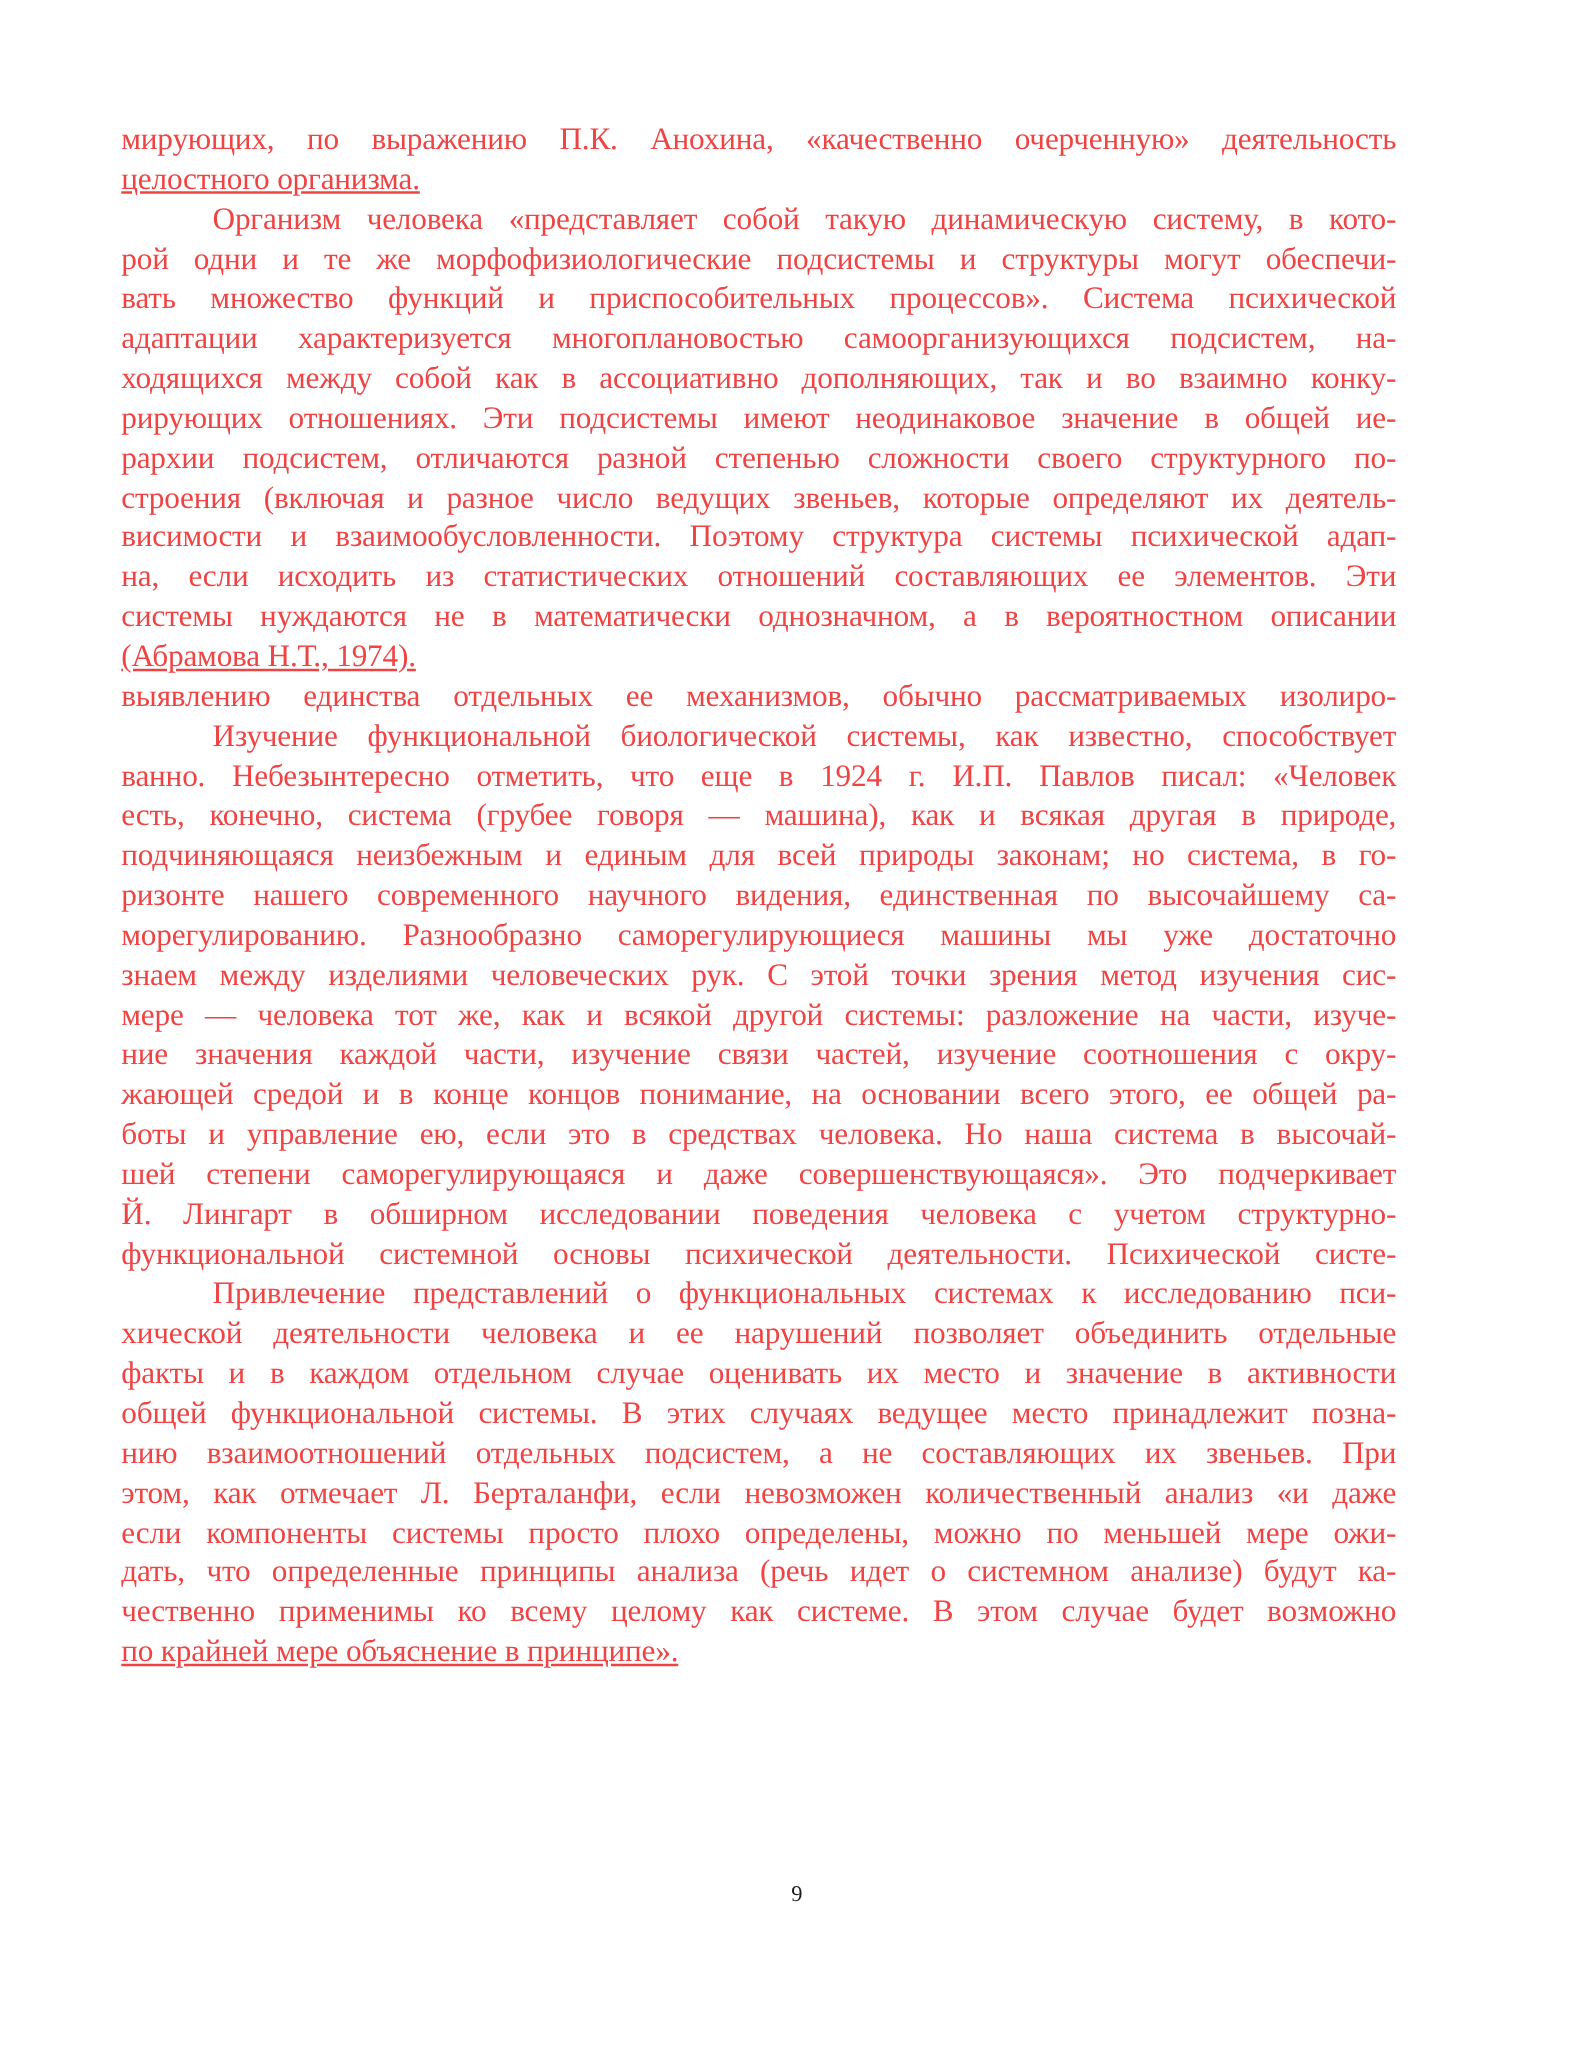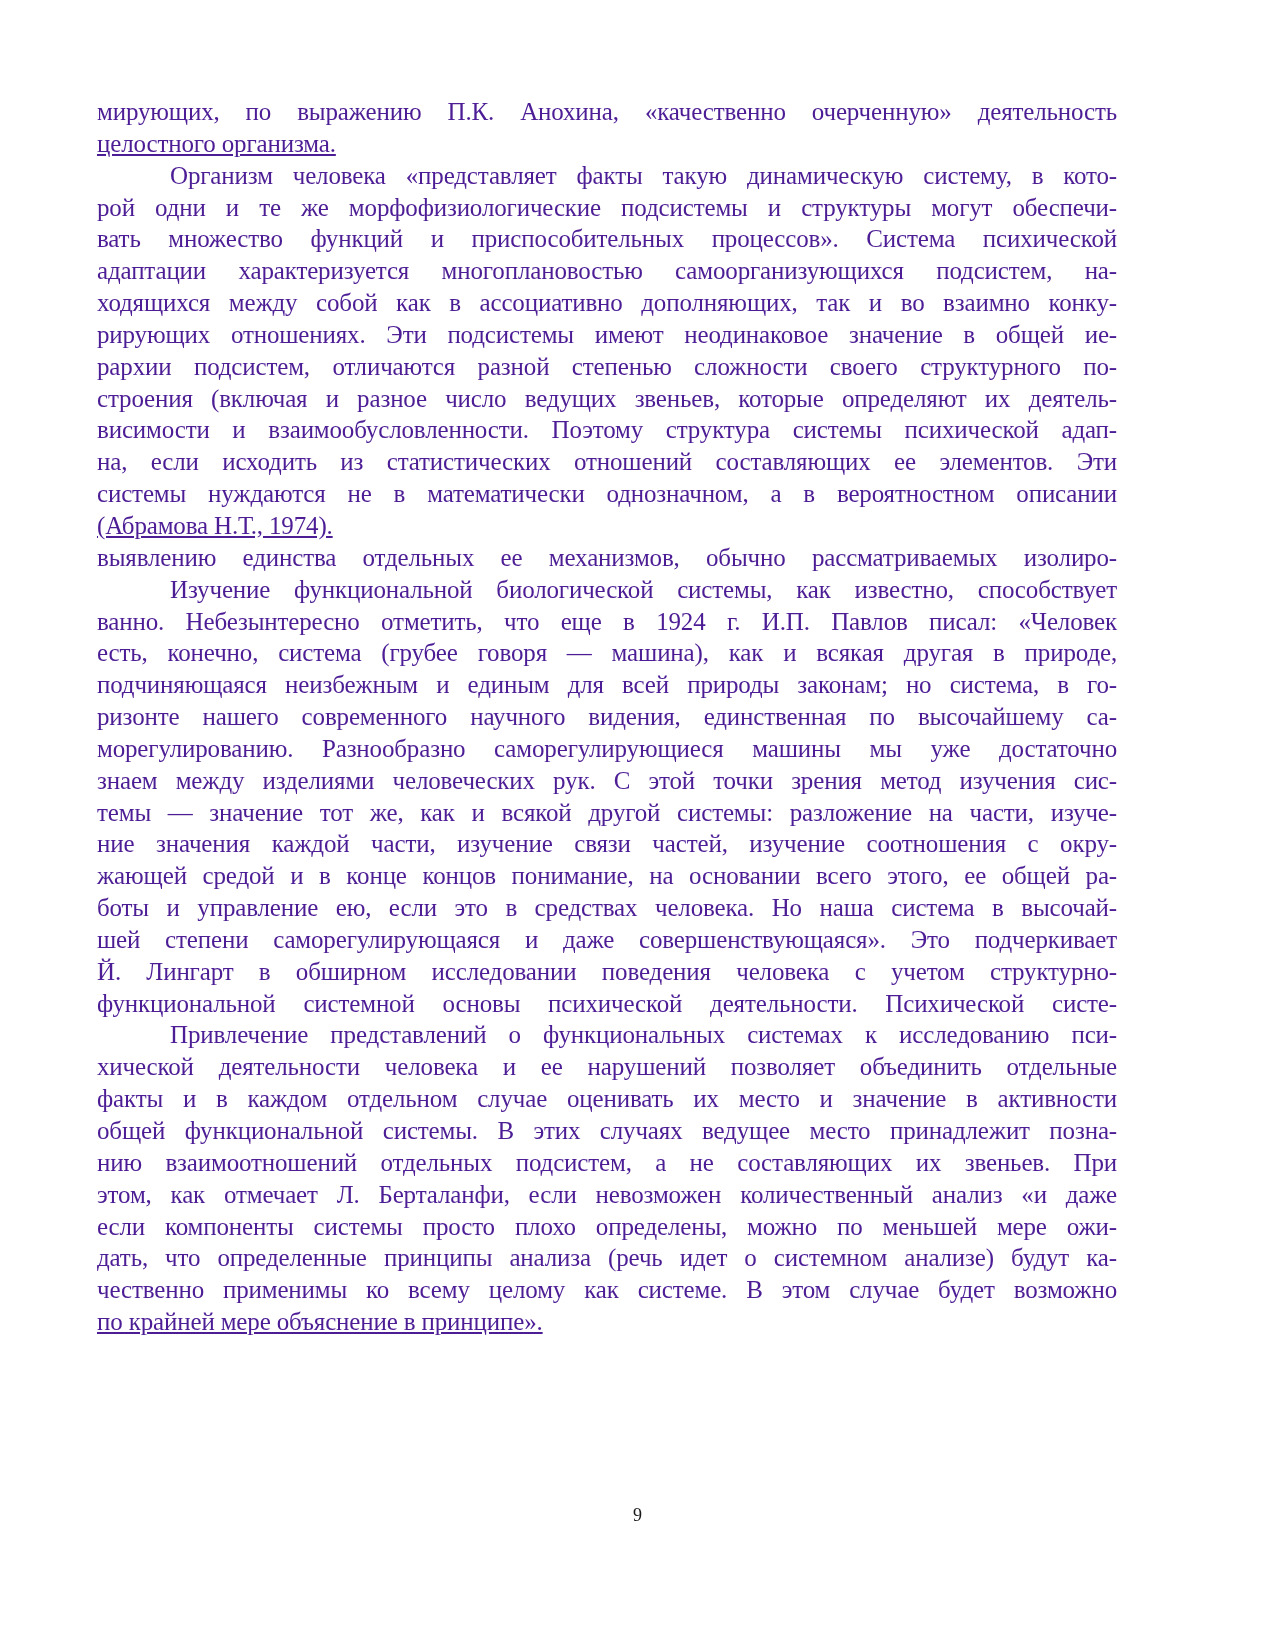--- a/index.html
+++ b/index.html
@@ -4,21 +4,21 @@
 <style>
   html, body { margin: 0; padding: 0; background: #ffffff; }
   body { width: 1275px; height: 1650px; position: relative; overflow: hidden; }
   .page {
     position: absolute;
     left: 97px;
     top: 96px;
     width: 1020px;
     font-family: "Liberation Serif", "DejaVu Serif", serif;
     font-size: 25px;
-    color: #4c1d95;
+    color: #ef4444;
   }
   .line {
     display: block;
     height: 31.85px;
     line-height: 31.85px;
     white-space: nowrap;
     text-align: justify;
     text-align-last: justify;
     letter-spacing: -0.15px;
   }
@@ -33,41 +33,41 @@
     font-size: 18px;
     color: #1a1a1a;
   }
 </style>
 </head>
 <body>
 
 <div class="page" id="page-body">
     <span class="line">мирующих, по выражению П.К. Анохина, «качественно очерченную» деятельность</span>
     <span class="line last">целостного организма.</span>
-    <span class="line indent">Организм человека «представляет факты такую динамическую систему, в кото-</span>
+    <span class="line indent">Организм человека «представляет собой такую динамическую систему, в кото-</span>
     <span class="line">рой одни и те же морфофизиологические подсистемы и структуры могут обеспечи-</span>
     <span class="line">вать множество функций и приспособительных процессов». Система психической</span>
     <span class="line">адаптации характеризуется многоплановостью самоорганизующихся подсистем, на-</span>
     <span class="line">ходящихся между собой как в ассоциативно дополняющих, так и во взаимно конку-</span>
     <span class="line">рирующих отношениях. Эти подсистемы имеют неодинаковое значение в общей ие-</span>
     <span class="line">рархии подсистем, отличаются разной степенью сложности своего структурного по-</span>
     <span class="line">строения (включая и разное число ведущих звеньев, которые определяют их деятель-</span>
     <span class="line">висимости и взаимообусловленности. Поэтому структура системы психической адап-</span>
     <span class="line">на, если исходить из статистических отношений составляющих ее элементов. Эти</span>
     <span class="line">системы нуждаются не в математически однозначном, а в вероятностном описании</span>
     <span class="line last">(Абрамова Н.Т., 1974).</span>
     <span class="line">выявлению единства отдельных ее механизмов, обычно рассматриваемых изолиро-</span>
     <span class="line indent">Изучение функциональной биологической системы, как известно, способствует</span>
     <span class="line">ванно. Небезынтересно отметить, что еще в 1924 г. И.П. Павлов писал: «Человек</span>
     <span class="line">есть, конечно, система (грубее говоря — машина), как и всякая другая в природе,</span>
     <span class="line">подчиняющаяся неизбежным и единым для всей природы законам; но система, в го-</span>
     <span class="line">ризонте нашего современного научного видения, единственная по высочайшему са-</span>
     <span class="line">морегулированию. Разнообразно саморегулирующиеся машины мы уже достаточно</span>
     <span class="line">знаем между изделиями человеческих рук. С этой точки зрения метод изучения сис-</span>
-    <span class="line">темы — значение тот же, как и всякой другой системы: разложение на части, изуче-</span>
+    <span class="line">мере — человека тот же, как и всякой другой системы: разложение на части, изуче-</span>
     <span class="line">ние значения каждой части, изучение связи частей, изучение соотношения с окру-</span>
     <span class="line">жающей средой и в конце концов понимание, на основании всего этого, ее общей ра-</span>
     <span class="line">боты и управление ею, если это в средствах человека. Но наша система в высочай-</span>
     <span class="line">шей степени саморегулирующаяся и даже совершенствующаяся». Это подчеркивает</span>
     <span class="line">Й. Лингарт в обширном исследовании поведения человека с учетом структурно-</span>
     <span class="line">функциональной системной основы психической деятельности. Психической систе-</span>
     <span class="line indent">Привлечение представлений о функциональных системах к исследованию пси-</span>
     <span class="line">хической деятельности человека и ее нарушений позволяет объединить отдельные</span>
     <span class="line">факты и в каждом отдельном случае оценивать их место и значение в активности</span>
     <span class="line">общей функциональной системы. В этих случаях ведущее место принадлежит позна-</span>

